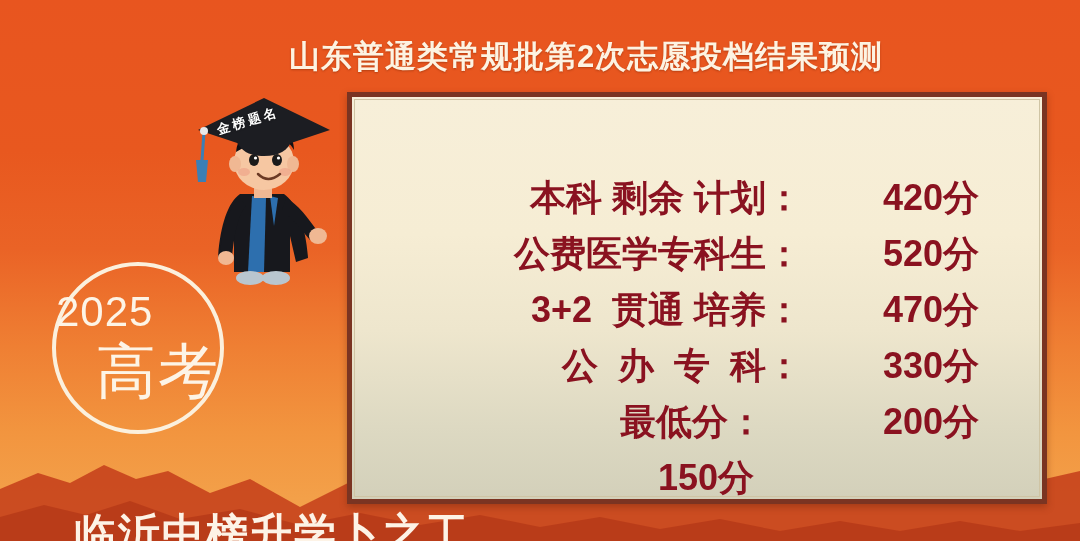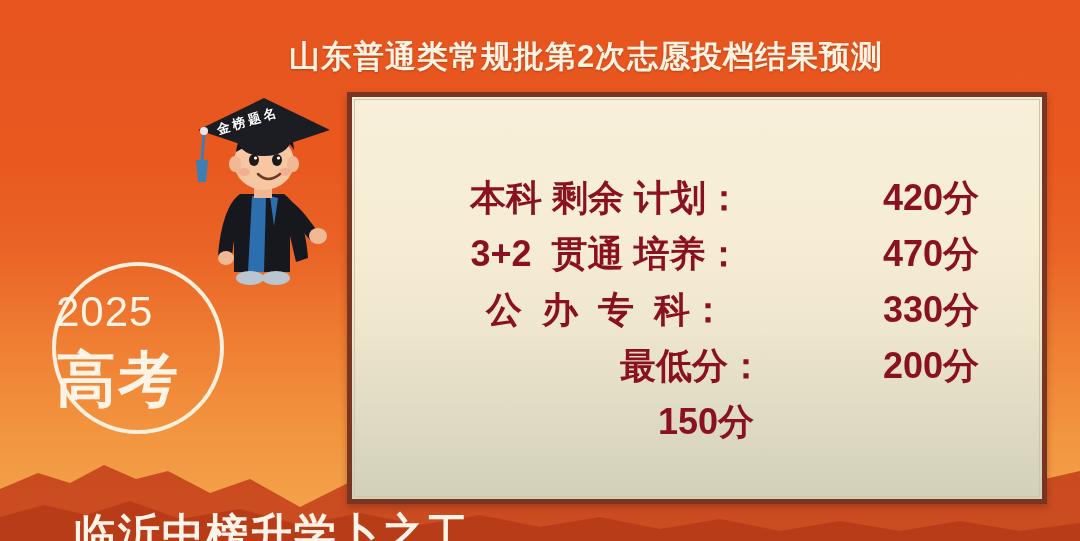--- a/index.html
+++ b/index.html
@@ -88,21 +88,21 @@
     align-items: baseline;
     height: 56px;
     color: #8a1220;
     font-size: 36px;
     font-weight: bold;
   }
   .row .label {
     width: 450px;
     padding-left: 58px;
     box-sizing: border-box;
-    text-align: center;
+    text-align: right;
     white-space: pre;
   }
   .row .label.r-right {
     text-align: right;
     padding-right: 38px;
   }
   .row .value {
     flex: 1;
     text-align: center;
     padding-left: 18px;
@@ -126,26 +126,26 @@
     left: 0;
     top: 22px;
     width: 100%;
     color: #fdf4e6;
     font-size: 42px;
     letter-spacing: 1px;
   }
   .badge-word {
     position: absolute;
     left: 0;
-    top: 74px;
+    top: 66px;
     width: 100%;
-    text-align: left;
+    text-align: right;
     color: #fdf4e6;
     font-size: 60px;
-    font-weight: bold;
+    font-weight: normal;
     letter-spacing: 2px;
   }
 
   
   .slogan {
     position: absolute;
     left: 74px;
     top: 506px;
     color: #fdf3e6;
     font-size: 42px;
@@ -252,20 +252,24 @@
 
   <div class="panel">
     <div class="panel-inner"></div>
     <div class="rows">
 
       <div class="row">
         <div class="label">本科 剩余 计划：</div>
         <div class="value">420分</div>
       </div>
 
+      <div class="row">
+        <div class="label">公费医学专科生：</div>
+        <div class="value">520分</div>
+      </div>
 
       <div class="row">
         <div class="label">3+2  贯通 培养：</div>
         <div class="value">470分</div>
       </div>
 
       <div class="row">
         <div class="label">公  办  专  科：</div>
         <div class="value">330分</div>
       </div>

